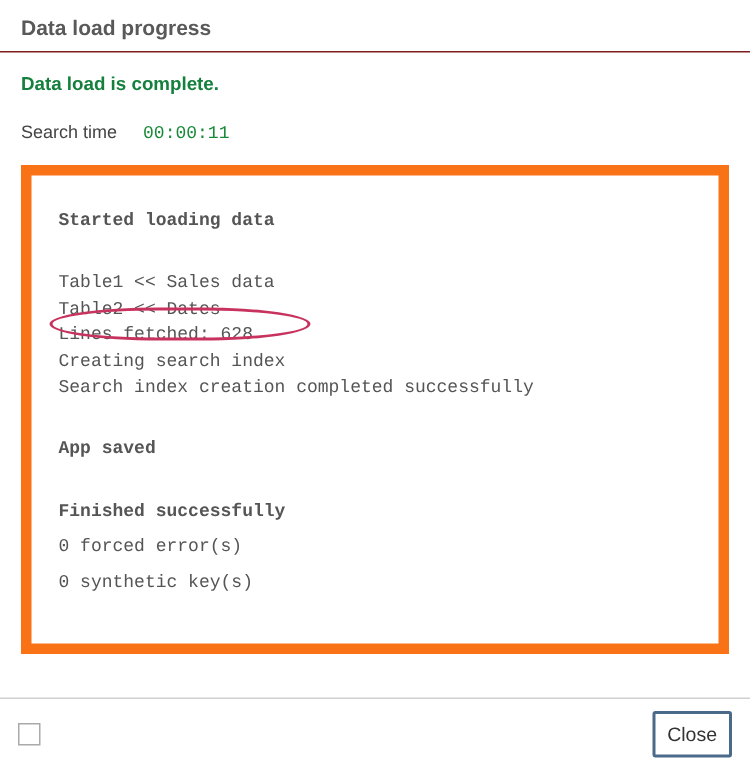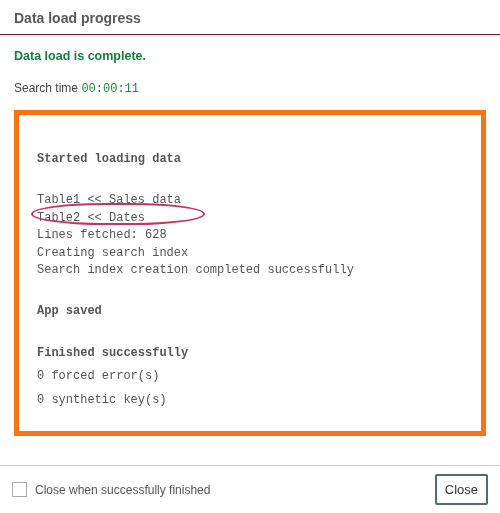--- a/index.html
+++ b/index.html
@@ -28,26 +28,27 @@
     color: #15803d;
   }
   .elapsed {
     padding: 18px 14px 14px;
     font-size: 12px;
     color: #444;
   }
   .elapsed .time {
     color: #1a8a3a;
     font-family: "Courier New", monospace;
+    margin-left: 14px;
   }
   .log-box {
     margin: 0 14px;
-    border: 5px solid #f97316;
+    border: 7px solid #f97316;
     height: 326px;
-    padding: 36px 18px;
+    padding: 22px 18px;
     font-family: "Courier New", monospace;
     font-size: 12px;
     line-height: 1.45;
     color: #555;
     overflow: hidden;
     position: relative;
   }
   .log-bold {
     font-weight: 700;
     color: #555;
@@ -129,16 +130,15 @@
   <div class="log-line">0 forced error(s)</div>
   <div class="spacer-sm"></div>
   <div class="log-line">0 synthetic key(s)</div>
 
   <div class="highlight-oval"></div>
 </div>
 
 <div class="footer">
   <label class="chk-wrap">
     <span class="chk"></span>
-    <span>Close when successfully finished</span>
   </label>
   <button class="close-btn">Close</button>
 </div>
 
 </body></html>

